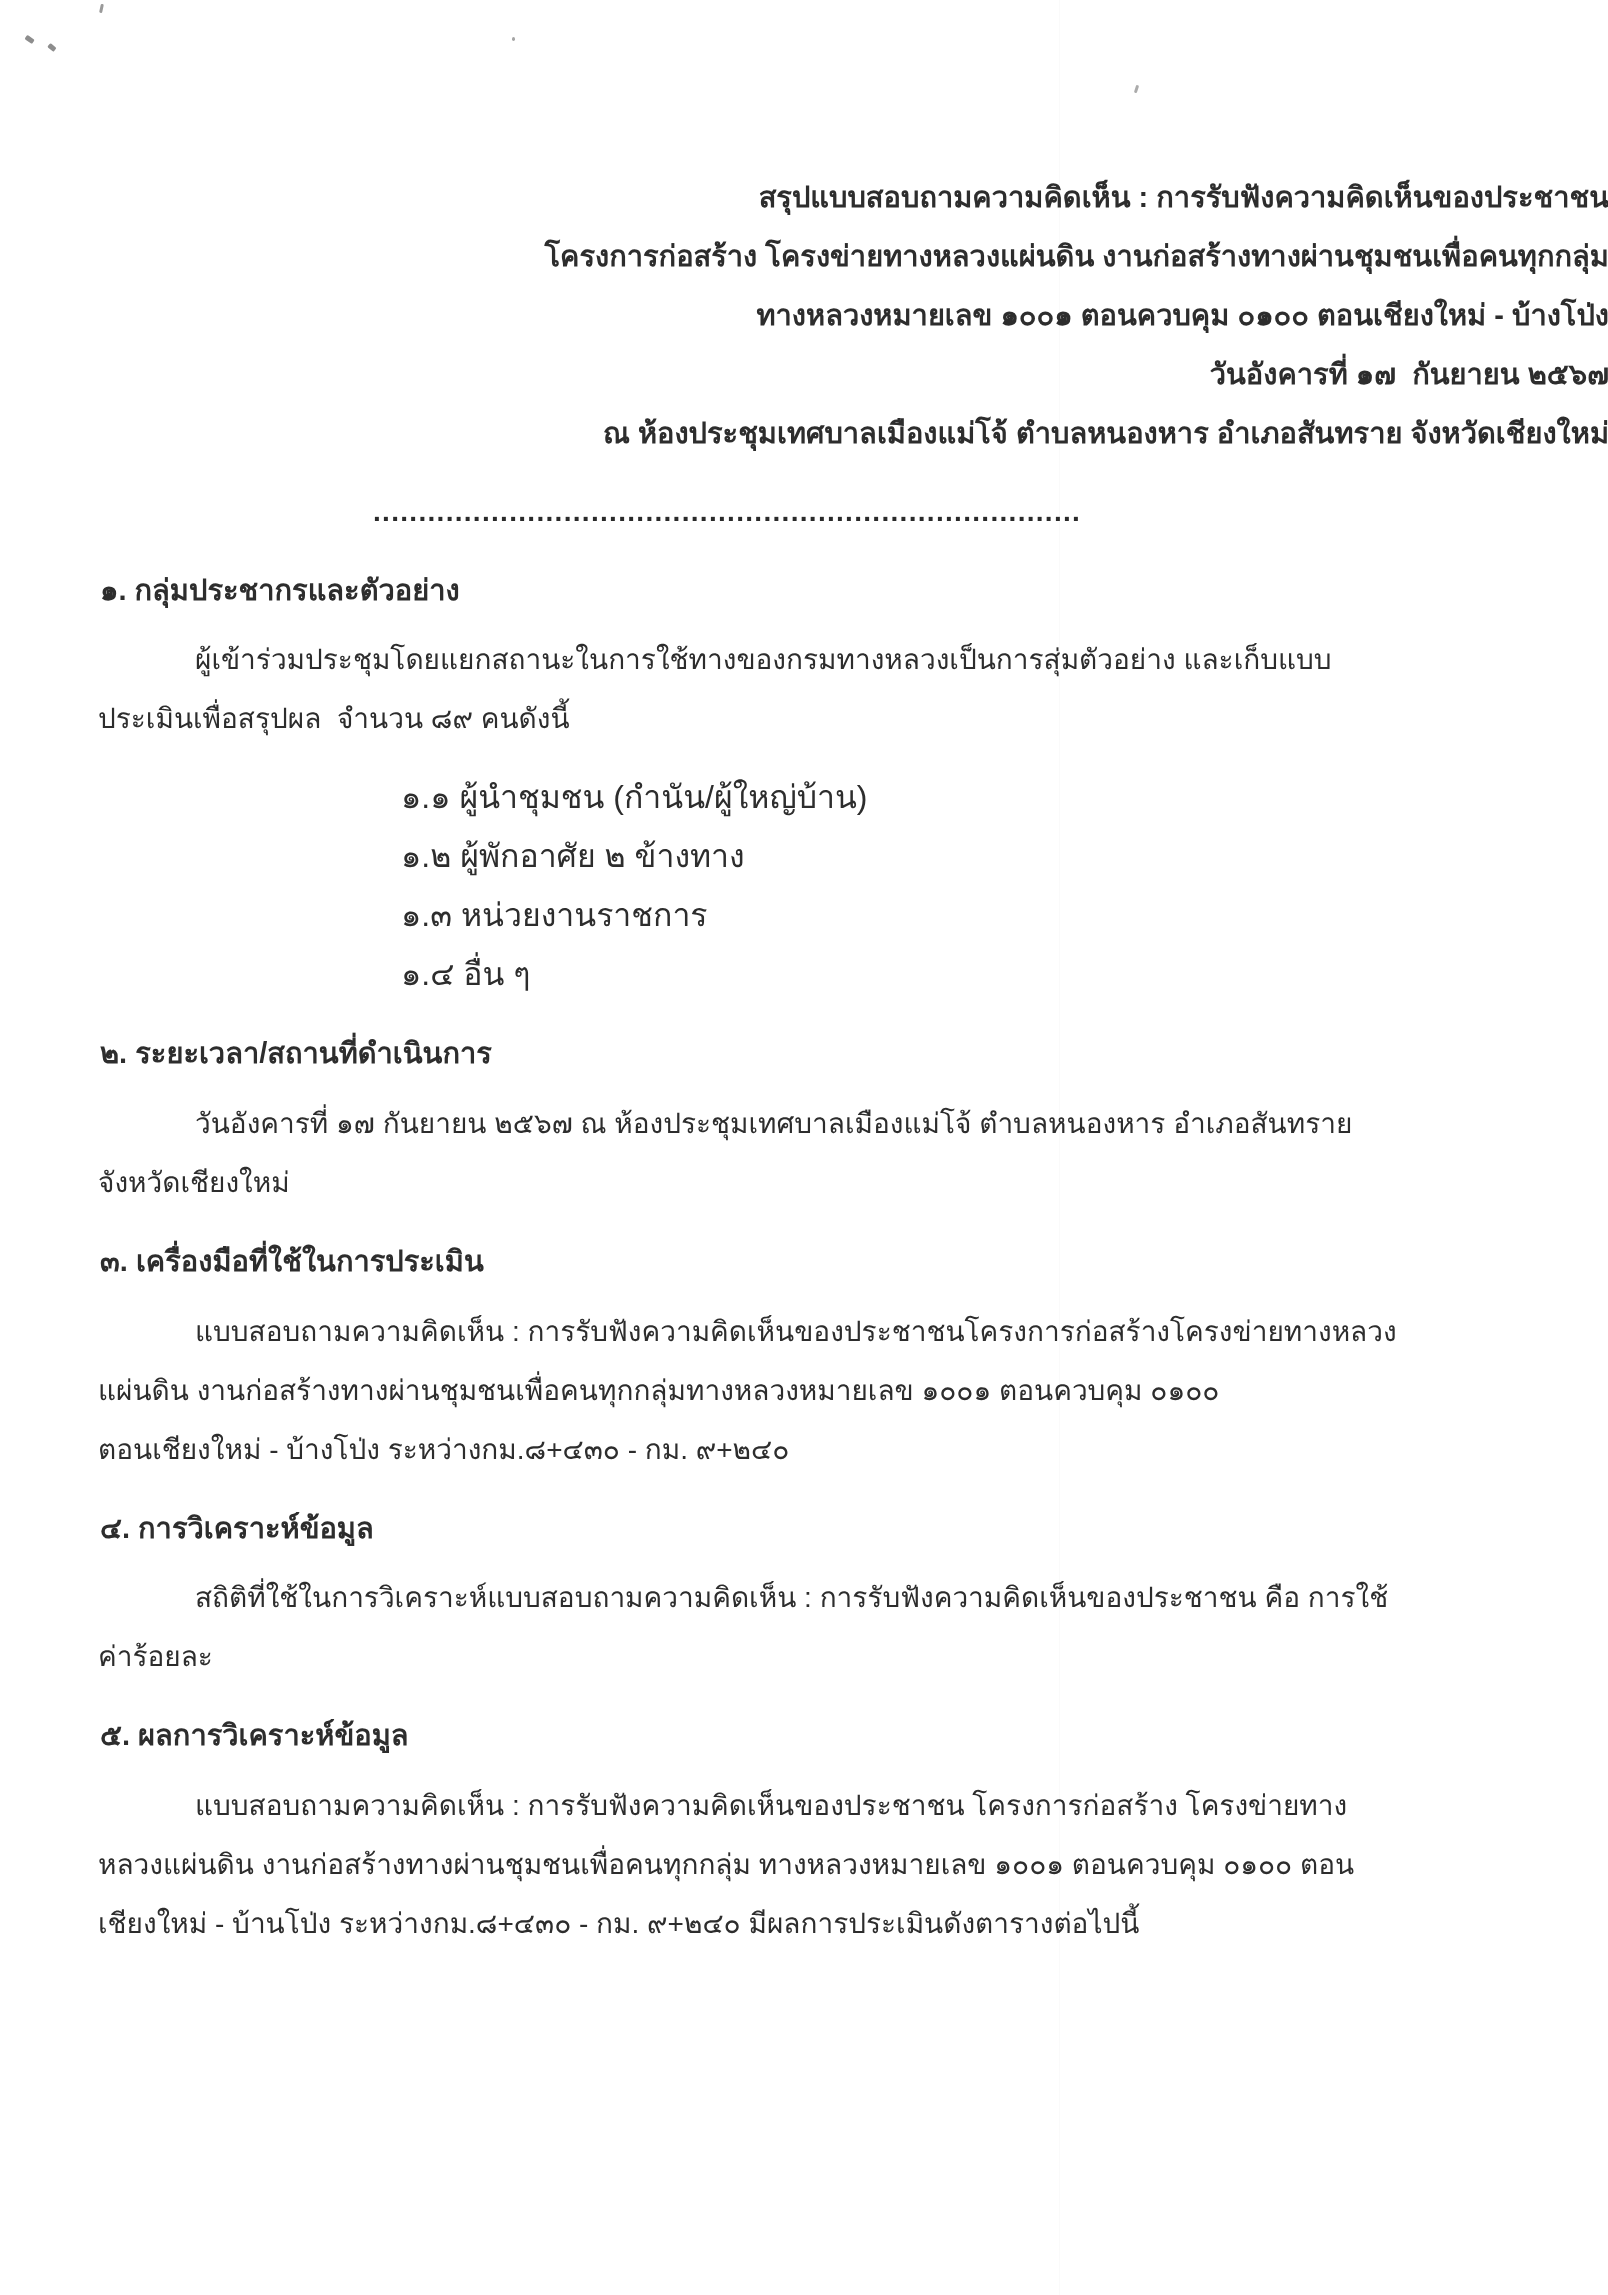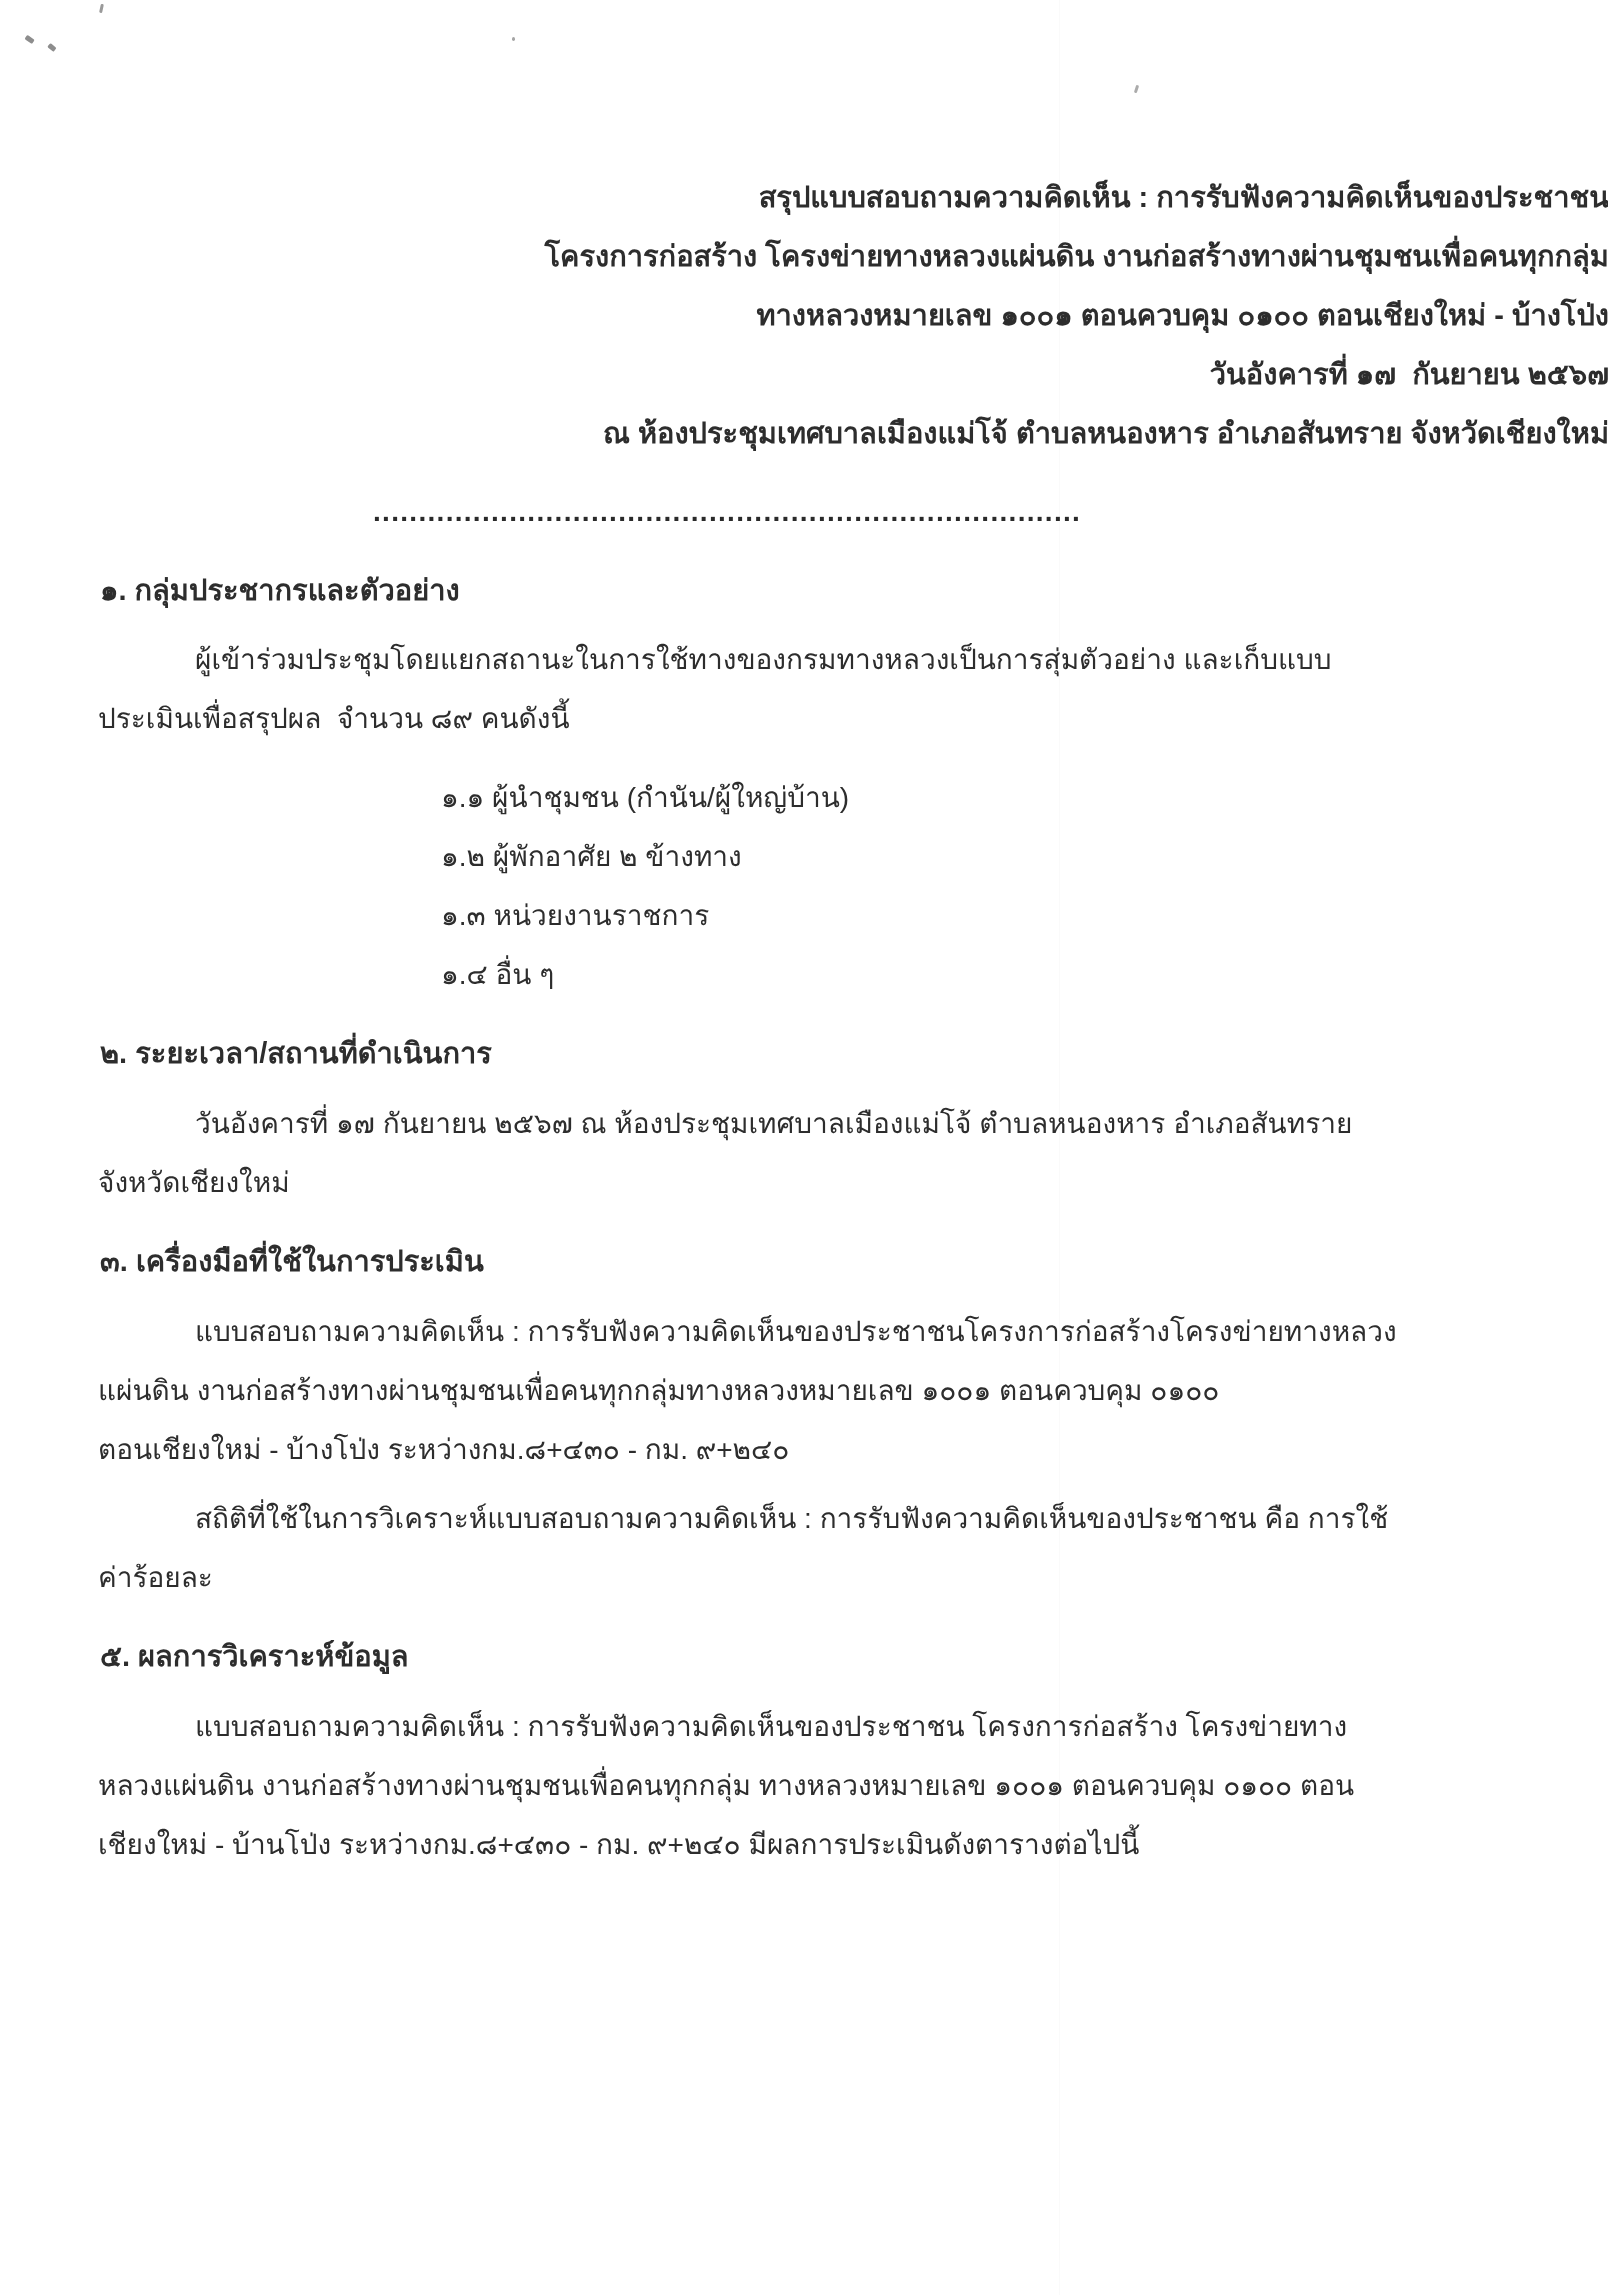--- a/index.html
+++ b/index.html
@@ -42,24 +42,23 @@
   .p-line {
     font-size: 28px;
     line-height: 59px;
     white-space: pre;
   }
   .p-first { padding-left: 195px; margin-top: 10.7px; }
   .p-cont  { padding-left: 98px; }
   .list-block { margin-top: 20px; }
   .list-line {
     padding-left: 401px;
-    font-size: 28px;
+    font-size: 32px;
     line-height: 59px;
     white-space: pre;
-    margin-left: 40px;
   }
 
   
   .speck { position: absolute; background: #8d8d8d; border-radius: 1.3px; }
   .speck.s1 { left: 25px;  top: 37px;  width: 9.4px; height: 5.3px;  transform: rotate(35deg); }
   .speck.s2 { left: 48px;  top: 45px;  width: 8px; height: 4.7px;  transform: rotate(40deg); }
   .speck.s3 { left: 100px; top: 4px;   width: 3.3px;  height: 8.7px; transform: rotate(12deg); background:#9a9a9a; }
   .speck.s4 { left: 512px; top: 37px;  width: 3.3px;  height: 4px;  border-radius: 50%; background:#a5a5a5; }
   .speck.s5 { left: 1135px;top: 85px; width: 2.7px;  height: 8px; transform: rotate(18deg); background:#ababab; }
   .fold {
@@ -110,20 +109,21 @@
     </section>
 
     <section>
       <h2 class="sec-heading">๓. เครื่องมือที่ใช้ในการประเมิน</h2>
       <div class="p-line p-first">แบบสอบถามความคิดเห็น : การรับฟังความคิดเห็นของประชาชนโครงการก่อสร้างโครงข่ายทางหลวง</div>
       <div class="p-line p-cont">แผ่นดิน งานก่อสร้างทางผ่านชุมชนเพื่อคนทุกกลุ่มทางหลวงหมายเลข ๑๐๐๑ ตอนควบคุม ๐๑๐๐</div>
       <div class="p-line p-cont">ตอนเชียงใหม่ - บ้างโป่ง ระหว่างกม.๘+๔๓๐ - กม. ๙+๒๔๐</div>
     </section>
 
     <section>
+      <h2 class="sec-heading">๔. การวิเคราะห์ข้อมูล</h2>
       <div class="p-line p-first">สถิติที่ใช้ในการวิเคราะห์แบบสอบถามความคิดเห็น : การรับฟังความคิดเห็นของประชาชน คือ การใช้</div>
       <div class="p-line p-cont">ค่าร้อยละ</div>
     </section>
 
     <section>
       <h2 class="sec-heading">๕. ผลการวิเคราะห์ข้อมูล</h2>
       <div class="p-line p-first">แบบสอบถามความคิดเห็น : การรับฟังความคิดเห็นของประชาชน โครงการก่อสร้าง โครงข่ายทาง</div>
       <div class="p-line p-cont">หลวงแผ่นดิน งานก่อสร้างทางผ่านชุมชนเพื่อคนทุกกลุ่ม ทางหลวงหมายเลข ๑๐๐๑ ตอนควบคุม ๐๑๐๐ ตอน</div>
       <div class="p-line p-cont">เชียงใหม่ - บ้านโป่ง ระหว่างกม.๘+๔๓๐ - กม. ๙+๒๔๐ มีผลการประเมินดังตารางต่อไปนี้</div>
     </section>

